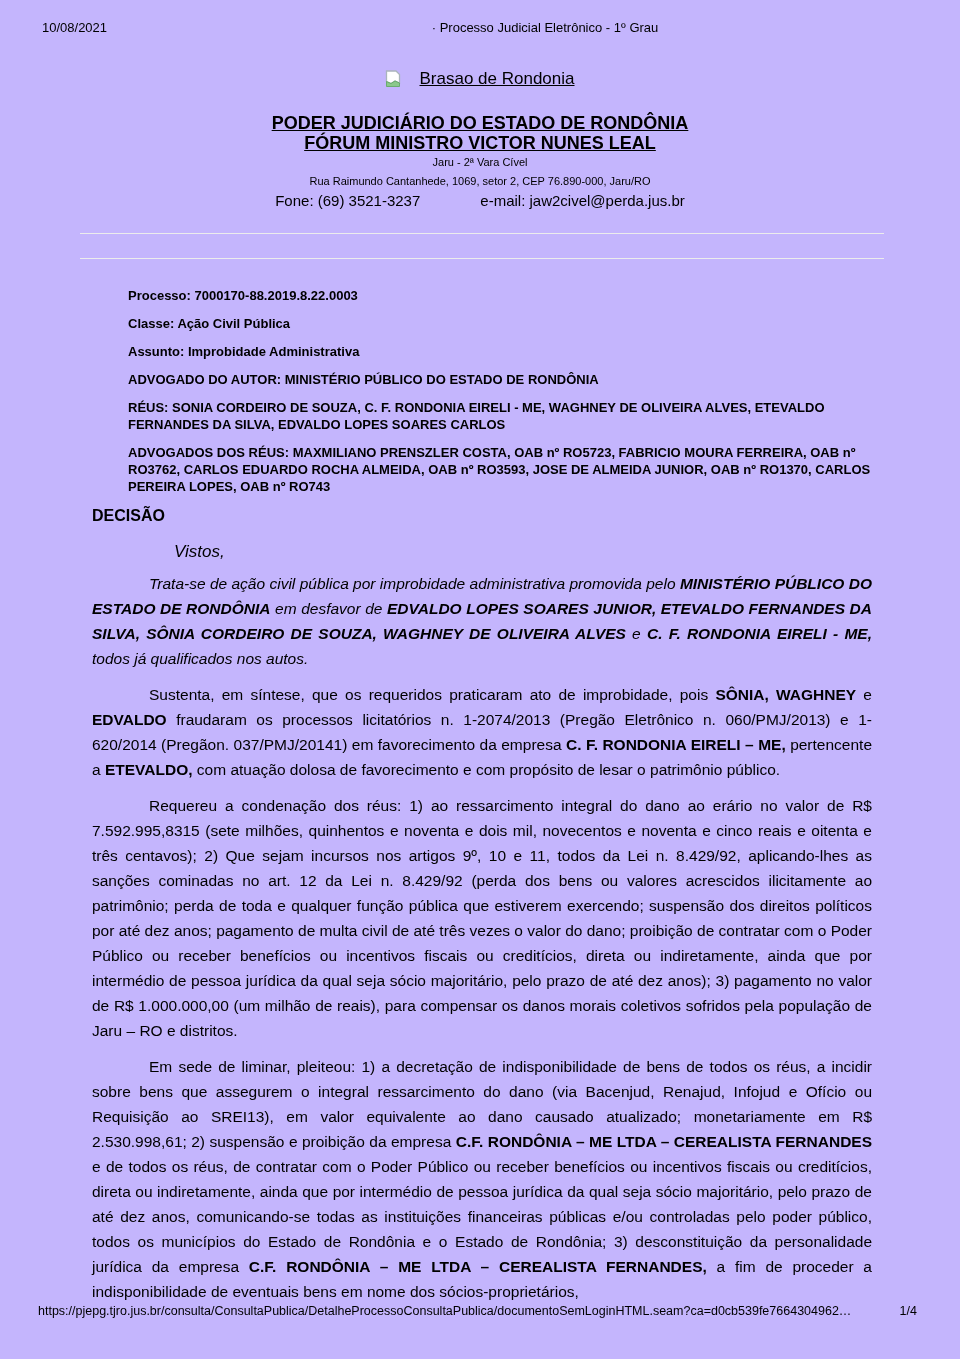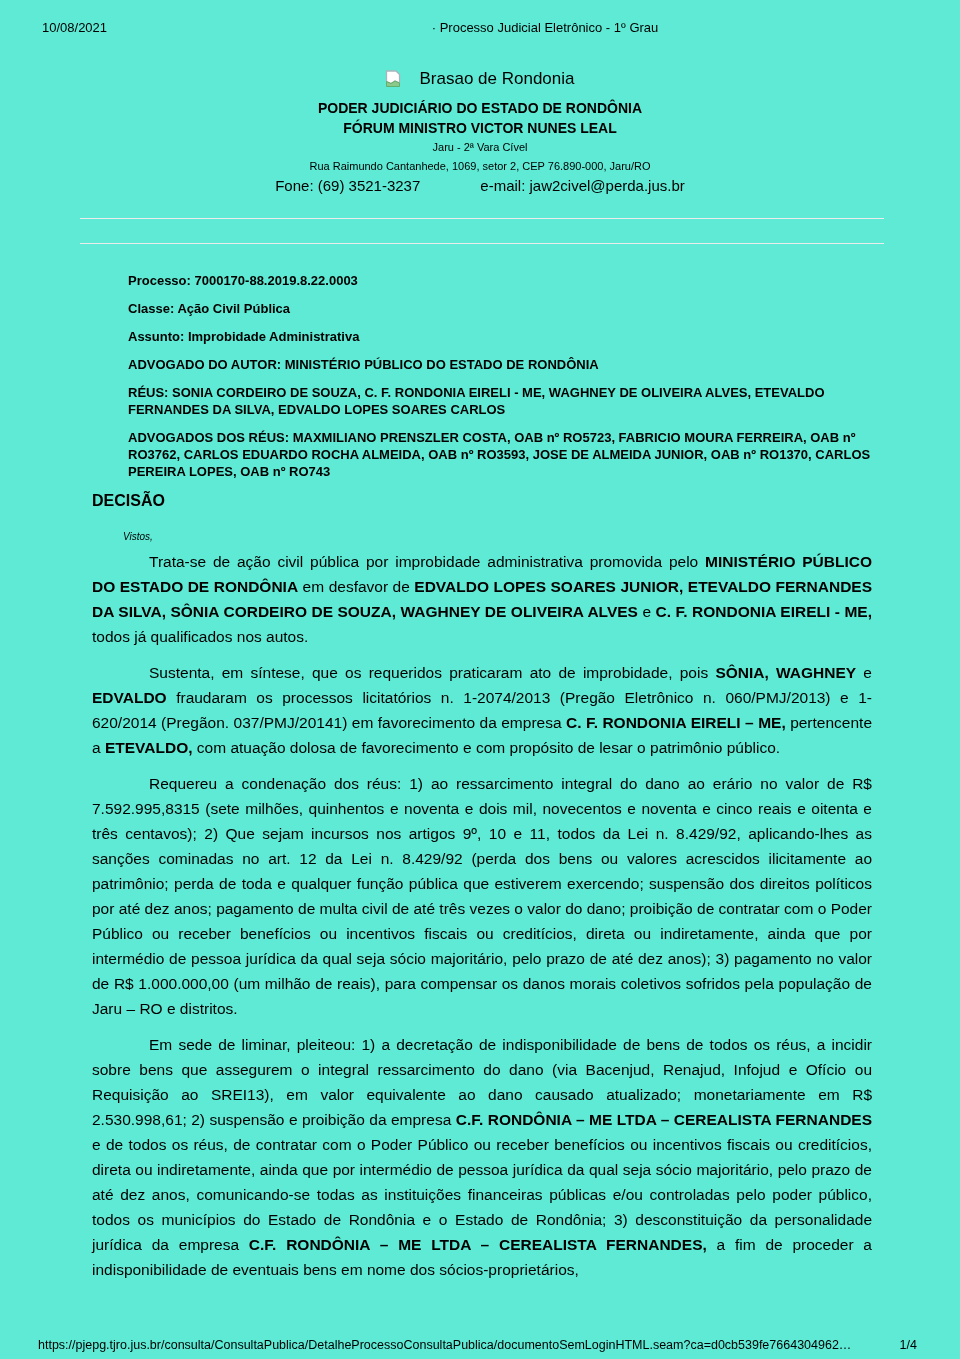--- a/index.html
+++ b/index.html
@@ -1,49 +1,49 @@
 <!DOCTYPE html>
 <html><head>
 <meta charset="utf-8">
 <style>
   html, body { margin: 0; padding: 0; background: #ffffff; }
   .page {
     position: relative;
     width: 960px;
     height: 1359px;
-    background: #5eead4;
+    background: #c4b5fd;
     font-family: "Liberation Sans", sans-serif;
     color: #000000;
     overflow: hidden;
   }
   
   .print-header { position: absolute; top: 20px; left: 0; right: 0; height: 18px; font-size: 13px; color: #000; }
   .ph-date { position: absolute; left: 42px; top: 0; }
   .ph-title { position: absolute; left: 545px; top: 0; transform: translateX(-50%); white-space: nowrap; }
   
   .letterhead { padding-top: 68px; text-align: center; line-height: 1.25; }
-  .brasao-row { display: inline-flex; align-items: center; gap: 18px; font-size: 17px; margin-bottom: 9px; }
+  .brasao-row { display: inline-flex; align-items: center; gap: 18px; font-size: 17px; margin-bottom: 24px; text-decoration: underline; }
   .brasao-row svg { display: block; }
-  .lh-bold { font-weight: 700; font-size: 14px; line-height: 20px; }
+  .lh-bold { font-weight: 700; font-size: 18px; line-height: 20px; text-decoration: underline; }
   .lh-reg { font-size: 11px; line-height: 19px; }
   .lh-contact { display: flex; justify-content: center; gap: 60px; font-size: 15px; line-height: 19px; }
   
   .divider { height: 1px; background: #ececec; margin-left: 80px; width: 804px; }
   .d1 { margin-top: 23px; }
   .d2 { margin-top: 24px; }
   
   .doc { margin: 28px 88px 0 92px; }
   .case-line { font-size: 13px; font-weight: 700; line-height: 17px; margin-bottom: 11px; padding-left: 36px; }
   .decision-title { text-align: left; font-weight: 700; font-size: 16px; margin: 7px 0 0 0; line-height: 20px; }
-  .vistos { font-style: italic; font-size: 10px; margin: 13px 0 0 31px; line-height: 25px; }
+  .vistos { font-style: italic; font-size: 17px; margin: 13px 0 0 82px; line-height: 25px; }
   .para { font-size: 15.5px; line-height: 25px; text-align: justify; text-indent: 57px; margin: 11px 0 11px 0; }
   .para .b { font-weight: 700; }
-  .para:first-of-type { margin-top: 0; }
+  .para:first-of-type { margin-top: 7px; font-style: italic; }
   
-  .page-footer { position: absolute; left: 38px; right: 43px; top: 1338px; font-size: 12.5px; display: flex; justify-content: space-between; }
+  .page-footer { position: absolute; left: 38px; right: 43px; top: 1304px; font-size: 12.5px; display: flex; justify-content: space-between; }
 </style>
 </head>
 <body>
 
 <div class="page">
 
   <div class="print-header">
     <span class="ph-date">10/08/2021</span>
     <span class="ph-title">· Processo Judicial Eletrônico - 1º Grau</span>
   </div>

